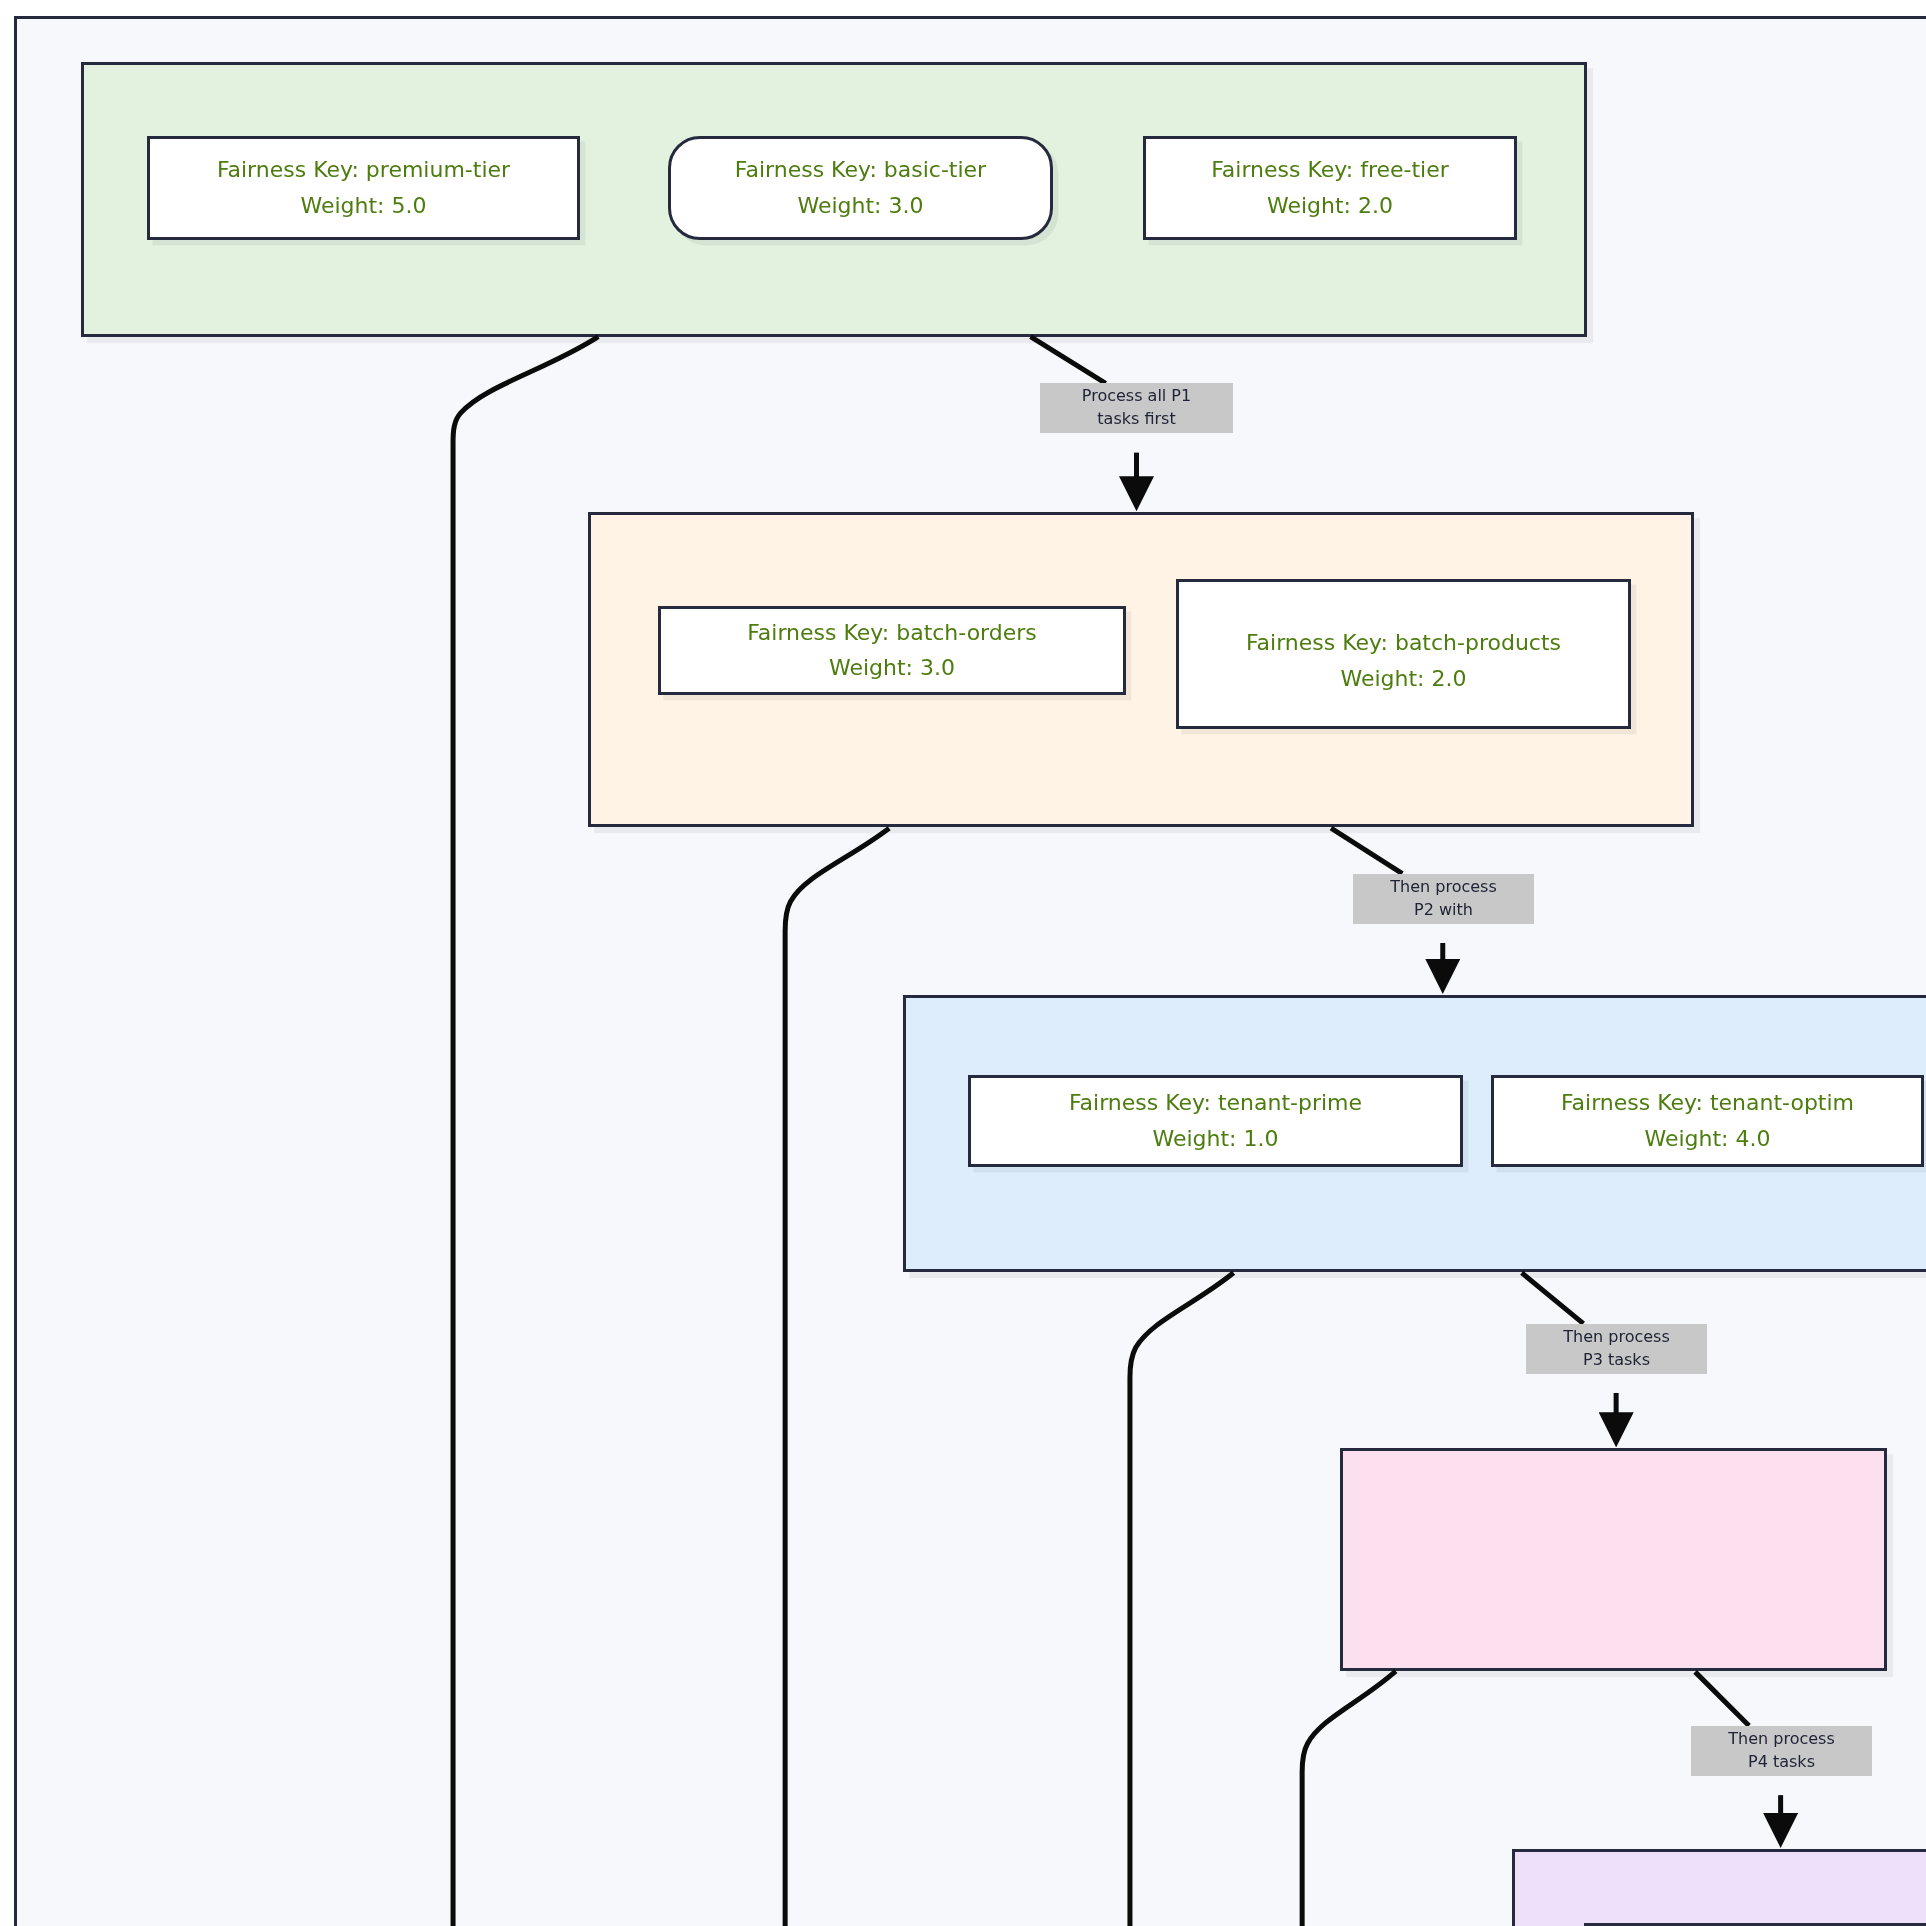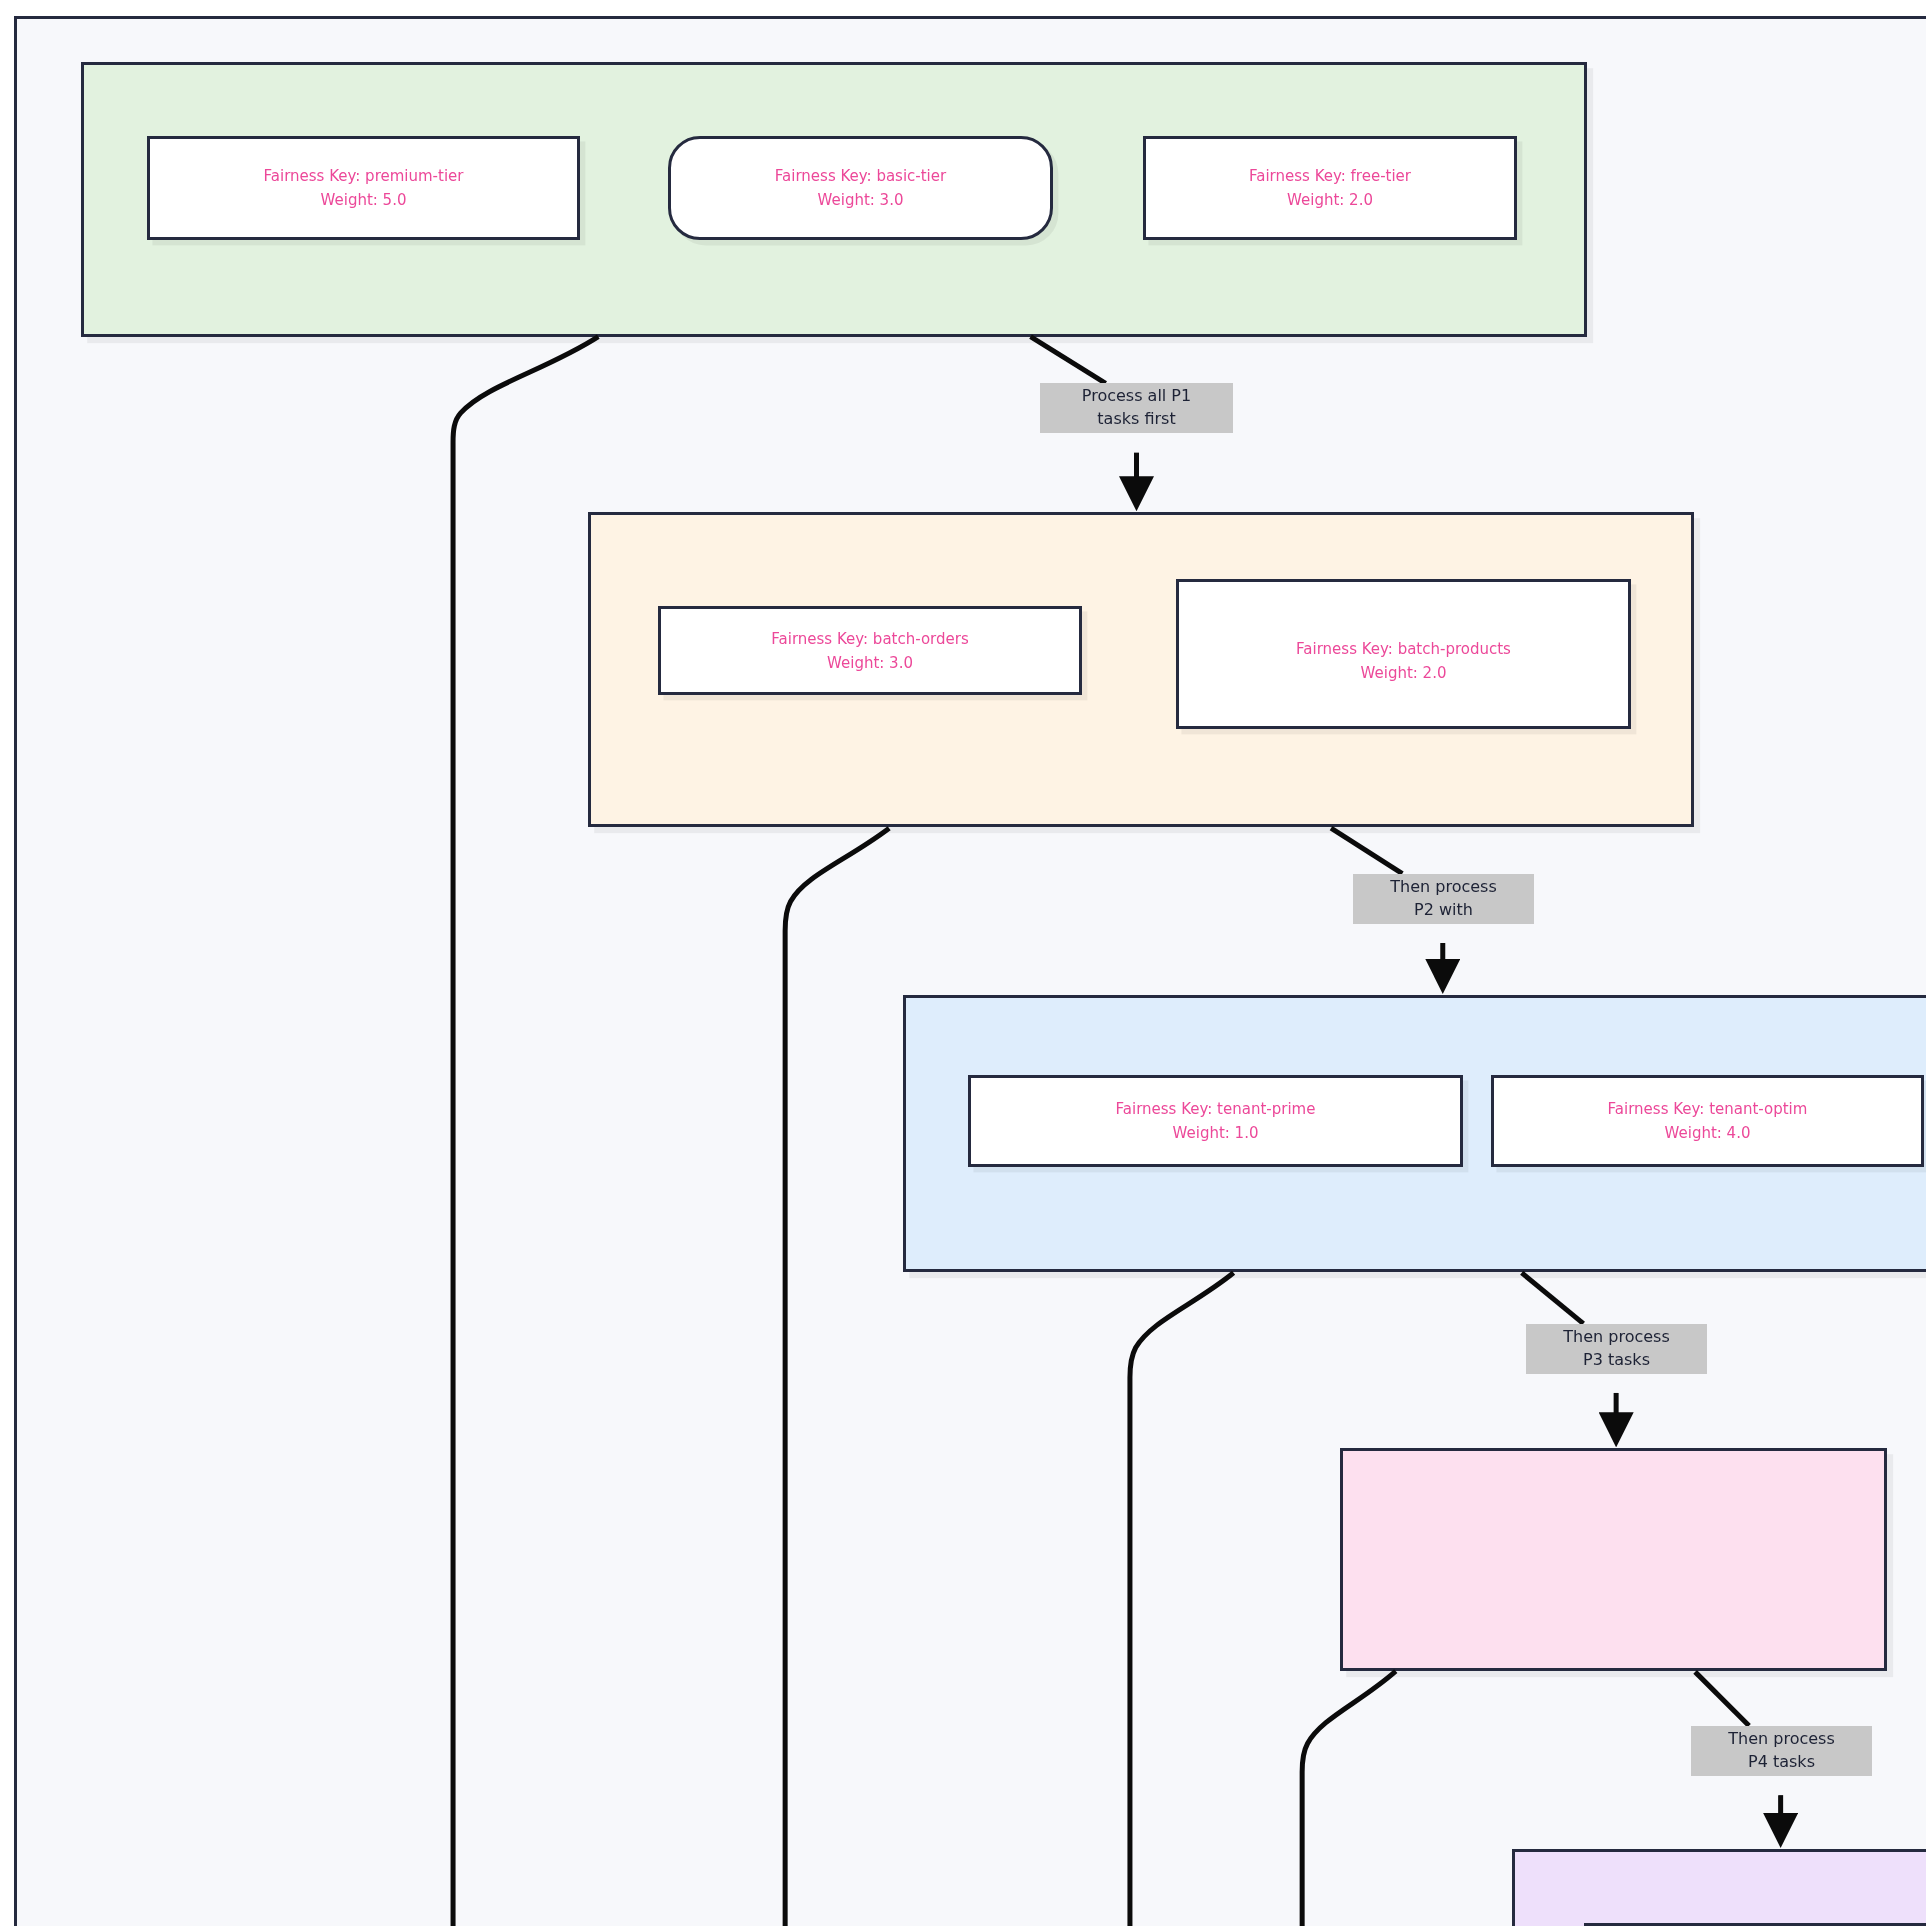--- a/index.html
+++ b/index.html
@@ -51,22 +51,22 @@
     line-height: 1.18;
     white-space: nowrap;
   }
   .node-text {
     position: absolute;
     left: 3.9px;
     right: 3.9px;
     top: 50%;
     transform: translateY(-50%);
     text-align: center;
-    color: #ec4899;
-    font-size: 15px;
+    color: #4d7c0f;
+    font-size: 22px;
     line-height: 1.62;
   }
   .leaf {
     background: #ffffff;
   }
   .edge-label {
     position: absolute;
     background: #c8c8c8;
     color: #1d2235;
     font-size: 16px;
@@ -122,21 +122,21 @@
   <div class="node leaf" style="left:1143px; top:136px; width:374px; height:104px;">
     <div class="node-text">
       <div>Fairness Key: free-tier</div>
       <div>Weight: 2.0</div>
     </div>
   </div>
 
   <div class="cluster" style="left:588px; top:512px; width:1106px; height:315px; background:#fef3e4;"></div>
   <div class="cluster-title" style="left:588px; top:524px; width:1106px;">Priority Level 2</div>
 
-  <div class="node leaf" style="left:658px; top:606px; width:424px; height:89px;">
+  <div class="node leaf" style="left:658px; top:606px; width:468px; height:89px;">
     <div class="node-text">
       <div>Fairness Key: batch-orders</div>
       <div>Weight: 3.0</div>
     </div>
   </div>
 
   <div class="node leaf" style="left:1176px; top:579px; width:455px; height:150px;">
     <div class="node-text" style="line-height:1.62;">
 
       <div style="padding:0 35px;margin-top:14px;">Fairness Key: batch-products</div>

